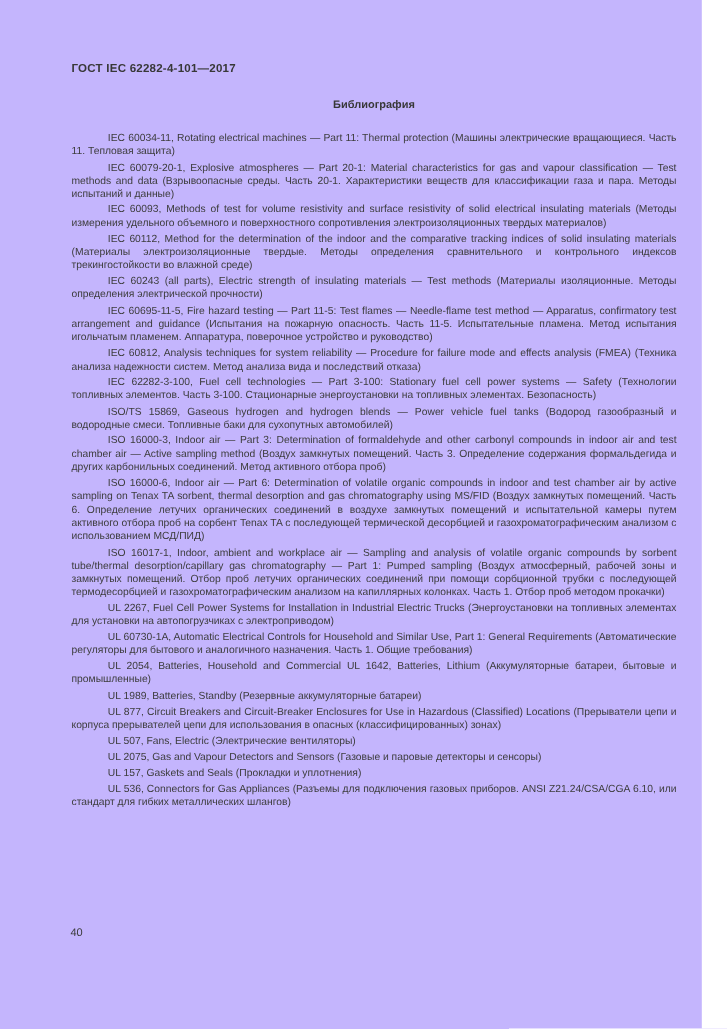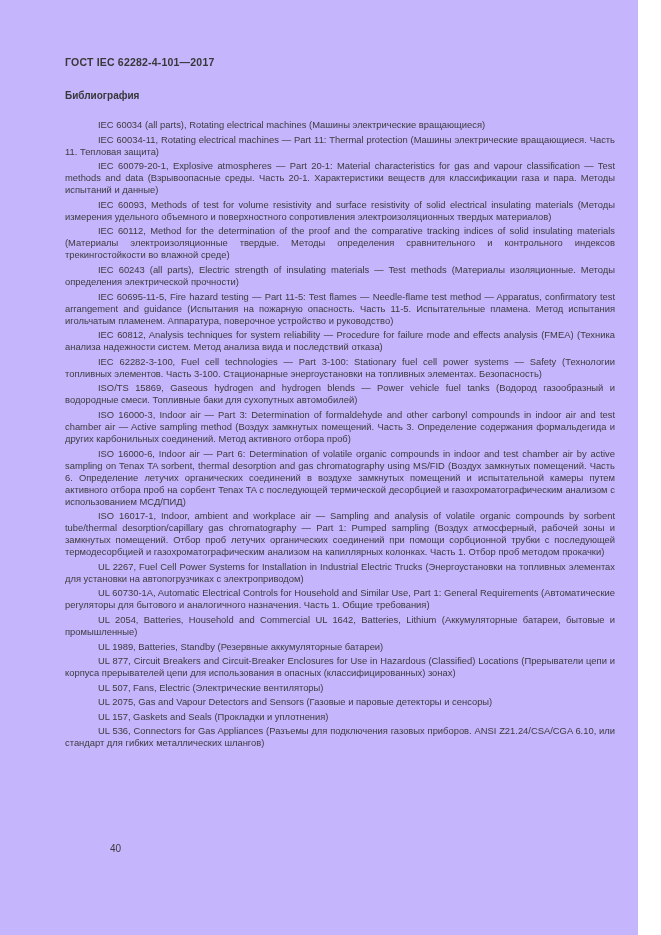--- a/index.html
+++ b/index.html
@@ -23,21 +23,21 @@
     font-size: 10.5px;
     font-weight: bold;
     color: #383838;
     letter-spacing: 0.2px;
   }
   .section-title {
     position: absolute;
     left: 65px;
     top: 90px;
     width: 550px;
-    text-align: left;
+    text-align: center;
     font-size: 10px;
     font-weight: bold;
     color: #383838;
   }
   .bib-list {
     position: absolute;
     left: 65px;
     top: 119px;
     width: 550px;
     text-align: justify;
@@ -53,37 +53,35 @@
   }
   .bib-entry:first-child {
     padding-top: 0;
   }
   .page-number {
     position: absolute;
     left: 64px;
     top: 843px;
     font-size: 10px;
     color: #3c3c3c;
-    margin-left: 46px;
   }
 </style>
 </head>
 <body>
 
 <div class="page">
   <div class="doc-header">ГОСТ IEC 62282-4-101—2017</div>
 
   <div class="section-title">Библиография</div>
 
   <div class="bib-list">
-      <p class="bib-entry">IEC 60034 (all parts), Rotating electrical machines (Машины электрические вращающиеся)</p>
       <p class="bib-entry">IEC 60034-11, Rotating electrical machines — Part 11: Thermal protection (Машины электрические вращающиеся. Часть 11. Тепловая защита)</p>
       <p class="bib-entry">IEC 60079-20-1, Explosive atmospheres — Part 20-1: Material characteristics for gas and vapour classification — Test methods and data (Взрывоопасные среды. Часть 20-1. Характеристики веществ для классификации газа и пара. Методы испытаний и данные)</p>
       <p class="bib-entry">IEC 60093, Methods of test for volume resistivity and surface resistivity of solid electrical insulating materials (Методы измерения удельного объемного и поверхностного сопротивления электроизоляционных твердых материалов)</p>
-      <p class="bib-entry">IEC 60112, Method for the determination of the proof and the comparative tracking indices of solid insulating materials (Материалы электроизоляционные твердые. Методы определения сравнительного и контрольного индексов трекингостойкости во влажной среде)</p>
+      <p class="bib-entry">IEC 60112, Method for the determination of the indoor and the comparative tracking indices of solid insulating materials (Материалы электроизоляционные твердые. Методы определения сравнительного и контрольного индексов трекингостойкости во влажной среде)</p>
       <p class="bib-entry">IEC 60243 (all parts), Electric strength of insulating materials — Test methods (Материалы изоляционные. Методы определения электрической прочности)</p>
       <p class="bib-entry">IEC 60695-11-5, Fire hazard testing — Part 11-5: Test flames — Needle-flame test method — Apparatus, confirmatory test arrangement and guidance (Испытания на пожарную опасность. Часть 11-5. Испытательные пламена. Метод испытания игольчатым пламенем. Аппаратура, поверочное устройство и руководство)</p>
       <p class="bib-entry">IEC 60812, Analysis techniques for system reliability — Procedure for failure mode and effects analysis (FMEA) (Техника анализа надежности систем. Метод анализа вида и последствий отказа)</p>
       <p class="bib-entry">IEC 62282-3-100, Fuel cell technologies — Part 3-100: Stationary fuel cell power systems — Safety (Технологии топливных элементов. Часть 3-100. Стационарные энергоустановки на топливных элементах. Безопасность)</p>
       <p class="bib-entry">ISO/TS 15869, Gaseous hydrogen and hydrogen blends — Power vehicle fuel tanks (Водород газообразный и водородные смеси. Топливные баки для сухопутных автомобилей)</p>
       <p class="bib-entry">ISO 16000-3, Indoor air — Part 3: Determination of formaldehyde and other carbonyl compounds in indoor air and test chamber air — Active sampling method (Воздух замкнутых помещений. Часть 3. Определение содержания формальдегида и других карбонильных соединений. Метод активного отбора проб)</p>
       <p class="bib-entry">ISO 16000-6, Indoor air — Part 6: Determination of volatile organic compounds in indoor and test chamber air by active sampling on Tenax TA sorbent, thermal desorption and gas chromatography using MS/FID (Воздух замкнутых помещений. Часть 6. Определение летучих органических соединений в воздухе замкнутых помещений и испытательной камеры путем активного отбора проб на сорбент Tenax TA с последующей термической десорбцией и газохроматографическим анализом с использованием МСД/ПИД)</p>
       <p class="bib-entry">ISO 16017-1, Indoor, ambient and workplace air — Sampling and analysis of volatile organic compounds by sorbent tube/thermal desorption/capillary gas chromatography — Part 1: Pumped sampling (Воздух атмосферный, рабочей зоны и замкнутых помещений. Отбор проб летучих органических соединений при помощи сорбционной трубки с последующей термодесорбцией и газохроматографическим анализом на капиллярных колонках. Часть 1. Отбор проб методом прокачки)</p>
       <p class="bib-entry">UL 2267, Fuel Cell Power Systems for Installation in Industrial Electric Trucks (Энергоустановки на топливных элементах для установки на автопогрузчиках с электроприводом)</p>
       <p class="bib-entry">UL 60730-1A, Automatic Electrical Controls for Household and Similar Use, Part 1: General Requirements (Автоматические регуляторы для бытового и аналогичного назначения. Часть 1. Общие требования)</p>

